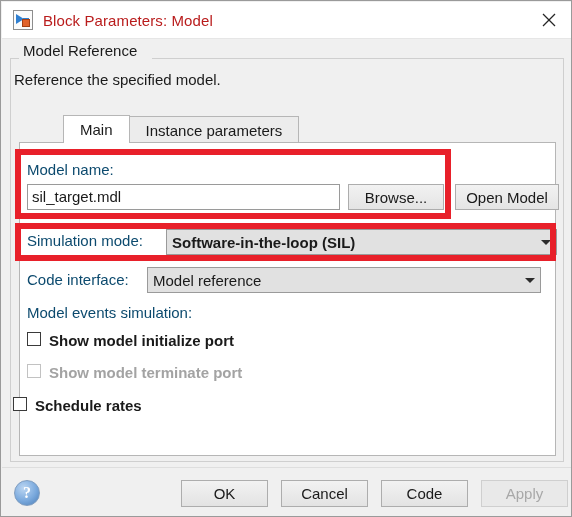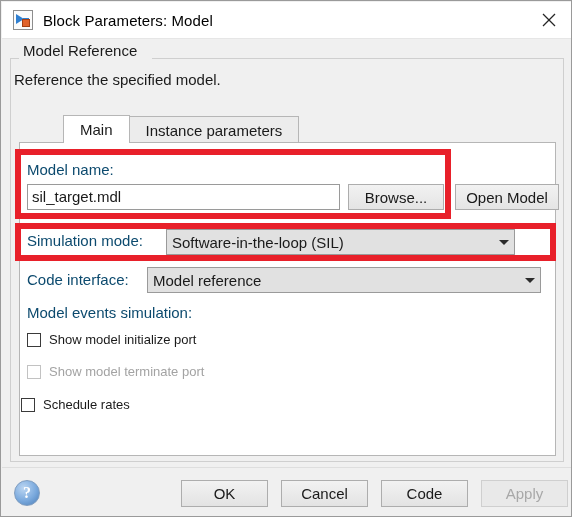--- a/index.html
+++ b/index.html
@@ -59,21 +59,21 @@
   }
   .title-icon .ln {
     position: absolute;
     left: 9px; top: 7px;
     width: 6px; height: 1px;
     background: #2f7fd0;
   }
   .title-text {
     margin-left: 10px;
     font-size: 15px;
-    color: #000000;
+    color: #b91c1c;
     letter-spacing: 0.1px;
   }
   .close-btn {
     position: absolute;
     right: 0; top: 0;
     width: 46px; height: 36px;
     display: flex;
     align-items: center;
     justify-content: center;
   }
@@ -236,45 +236,46 @@
     align-items: center;
     justify-content: center;
   }
   .combo .cb-arrow i {
     display: block;
     width: 0; height: 0;
     border-left: 5px solid transparent;
     border-right: 5px solid transparent;
     border-top: 5px solid #2b2b2b;
   }
-  .sim-combo { left: 165px; top: 228px; width: 349px; height: 26px; }
+  .sim-combo { left: 165px; top: 228px; width: 391px; height: 26px; font-weight: bold; }
   .code-combo { left: 146px; top: 266px; width: 394px; height: 26px; }
 
   
   .cbrow {
     position: absolute;
     display: flex;
-    align-items: flex-end;
-    font-size: 13px;
+    align-items: flex-start;
+    font-size: 15px;
     color: #1a1a1a;
     white-space: nowrap;
+    font-weight: bold;
   }
   .cbrow.disabled { color: #a3a3a3; }
   .cbbox {
     width: 14px; height: 14px;
     box-sizing: border-box;
     border: 1px solid #3a3a3a;
     background: #ffffff;
     margin-right: 8px;
     flex: 0 0 auto;
   }
   .cbrow.disabled .cbbox { border-color: #c2c2c2; }
   .cb-init { left: 26px; top: 331px; }
   .cb-term { left: 26px; top: 363px; }
-  .cb-sched { left: 20px; top: 396px; }
+  .cb-sched { left: 12px; top: 396px; }
 
   
   .redbox {
     position: absolute;
     border: 6px solid #e8202a;
     box-sizing: border-box;
     pointer-events: none;
     z-index: 20;
   }
   .redbox-modelname { left: 14px; top: 148px; width: 436px; height: 70px; }

